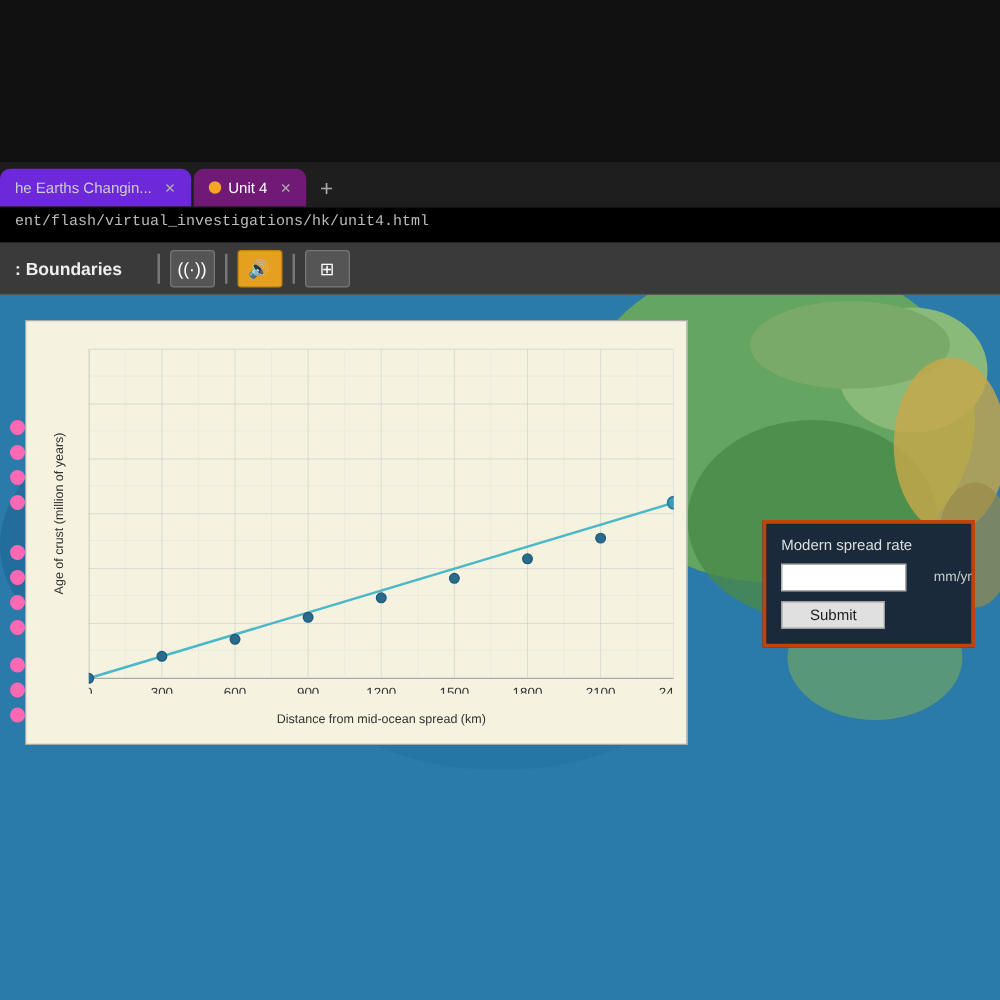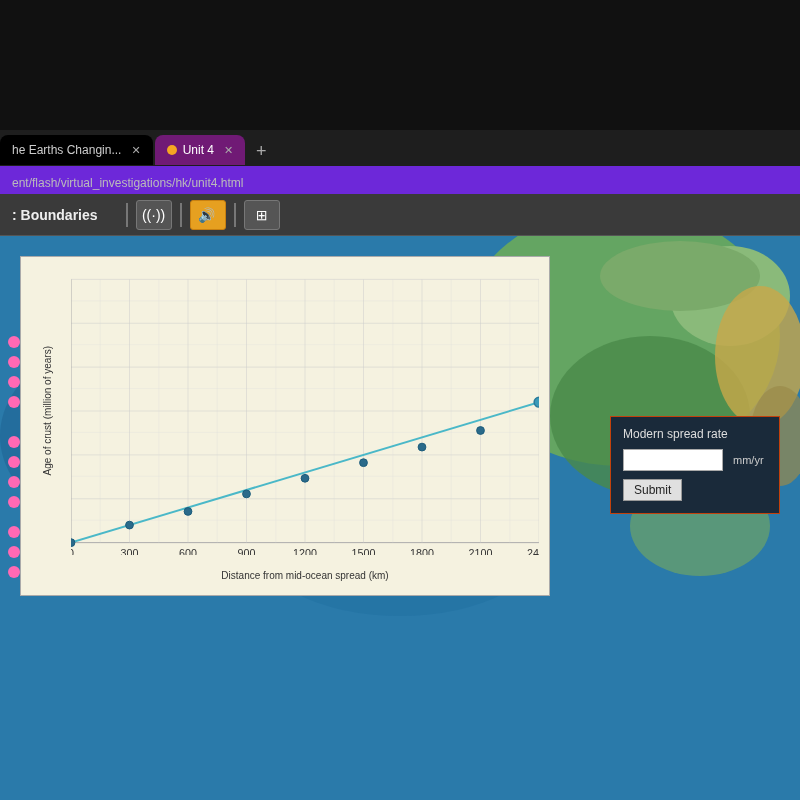--- a/index.html
+++ b/index.html
@@ -35,21 +35,21 @@
     }
 
     .tab {
       display: flex;
       align-items: center;
       height: 30px;
       padding: 0 12px;
       border-radius: 8px 8px 0 0;
       font-size: 12px;
       color: #ccc;
-      background: #000000;
+      background: #6d28d9;
       gap: 6px;
       cursor: pointer;
       max-width: 180px;
     }
 
     .tab.active {
       background: #701a75;
       color: #fff;
     }
 
@@ -74,25 +74,26 @@
       justify-content: center;
       width: 28px;
       height: 28px;
       color: #aaa;
       font-size: 18px;
       cursor: pointer;
       margin-top: 2px;
     }
 
     .address-bar {
-      background: #6d28d9;
+      background: #000000;
       padding: 4px 12px;
       height: 28px;
       display: flex;
-      align-items: flex-end;
+      align-items: flex-start;
+      font-family: Liberation Mono, monospace;
     }
 
     .address-text {
       font-size: 12px;
       color: #bbb;
     }
 
     
     .app-toolbar {
       background: #3a3a3a;
@@ -176,56 +177,56 @@
       height: 100%;
     }
 
     
     .spread-rate-panel {
       position: absolute;
       right: 20px;
       top: 180px;
       width: 170px;
       background: #1a2a3a;
-      border: 1px solid #c2410c;
+      border: 3px solid #c2410c;
       padding: 10px 12px 12px 12px;
       color: #fff;
     }
 
     .spread-rate-title {
       font-size: 12px;
       color: #ddd;
       margin-bottom: 8px;
     }
 
     .spread-rate-row {
       display: flex;
       align-items: center;
-      gap: 10px;
+      gap: 22px;
       margin-bottom: 8px;
     }
 
     .spread-rate-input {
       width: 100px;
       height: 22px;
       background: #fff;
       border: 1px solid #aaa;
       font-size: 12px;
       padding: 2px 4px;
     }
 
     .spread-rate-unit {
       font-size: 11px;
       color: #ccc;
     }
 
     .submit-btn {
       background: #e0e0e0;
       border: 1px solid #999;
-      padding: 3px 10px;
+      padding: 3px 22px;
       font-size: 12px;
       cursor: pointer;
       color: #222;
     }
 
     
     .pink-dot {
       position: absolute;
       width: 12px;
       height: 12px;

